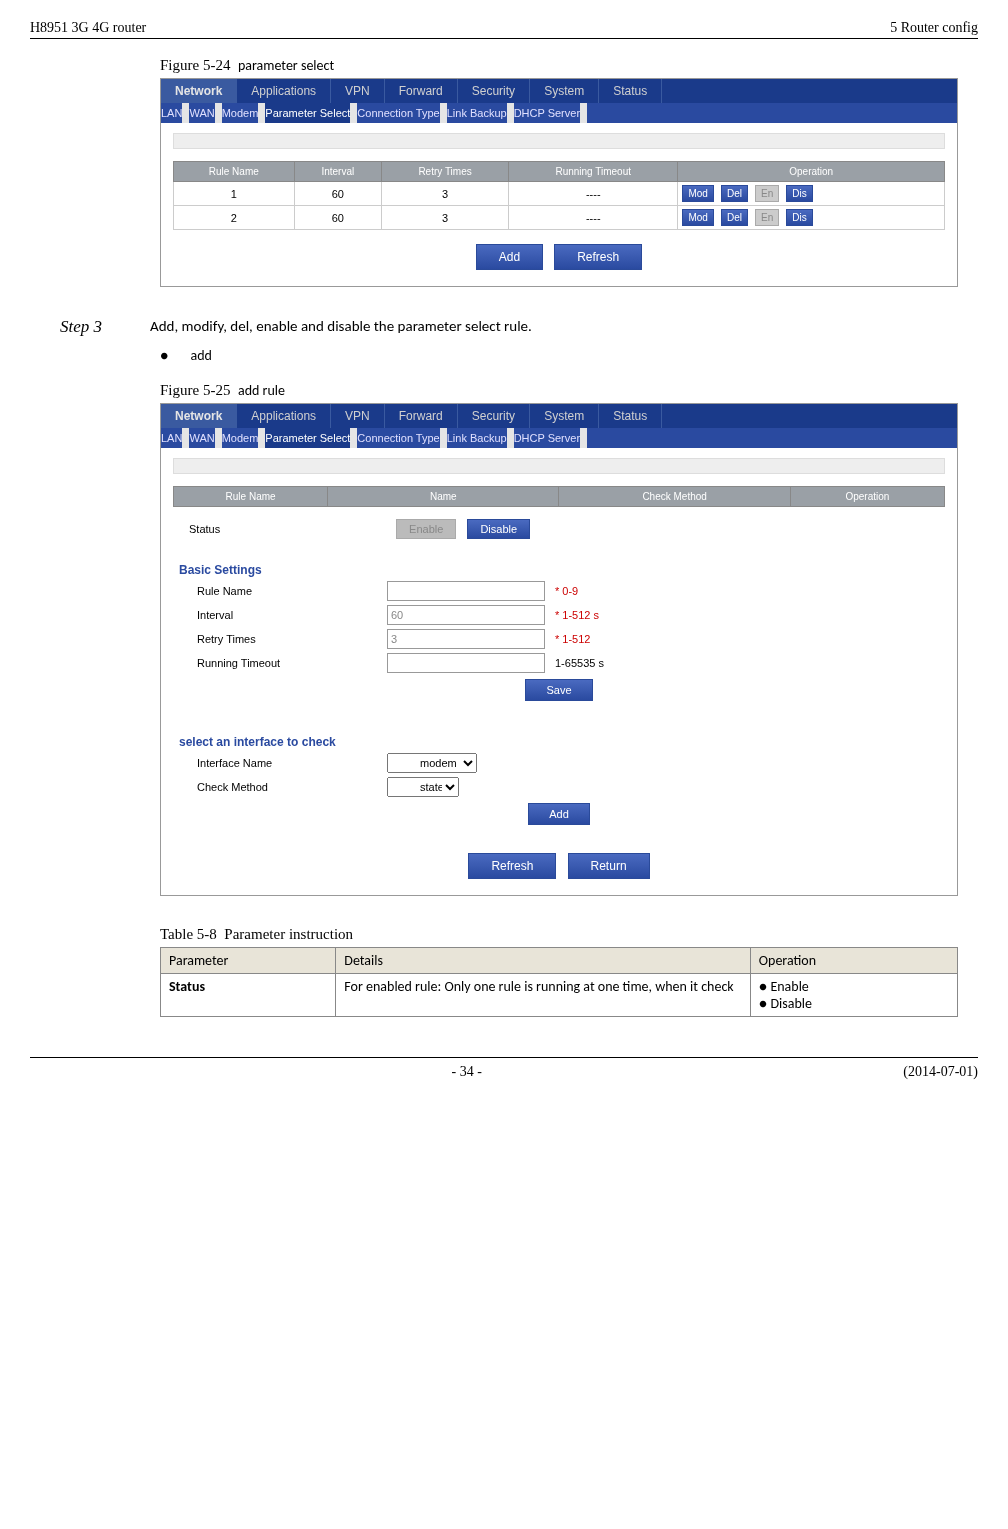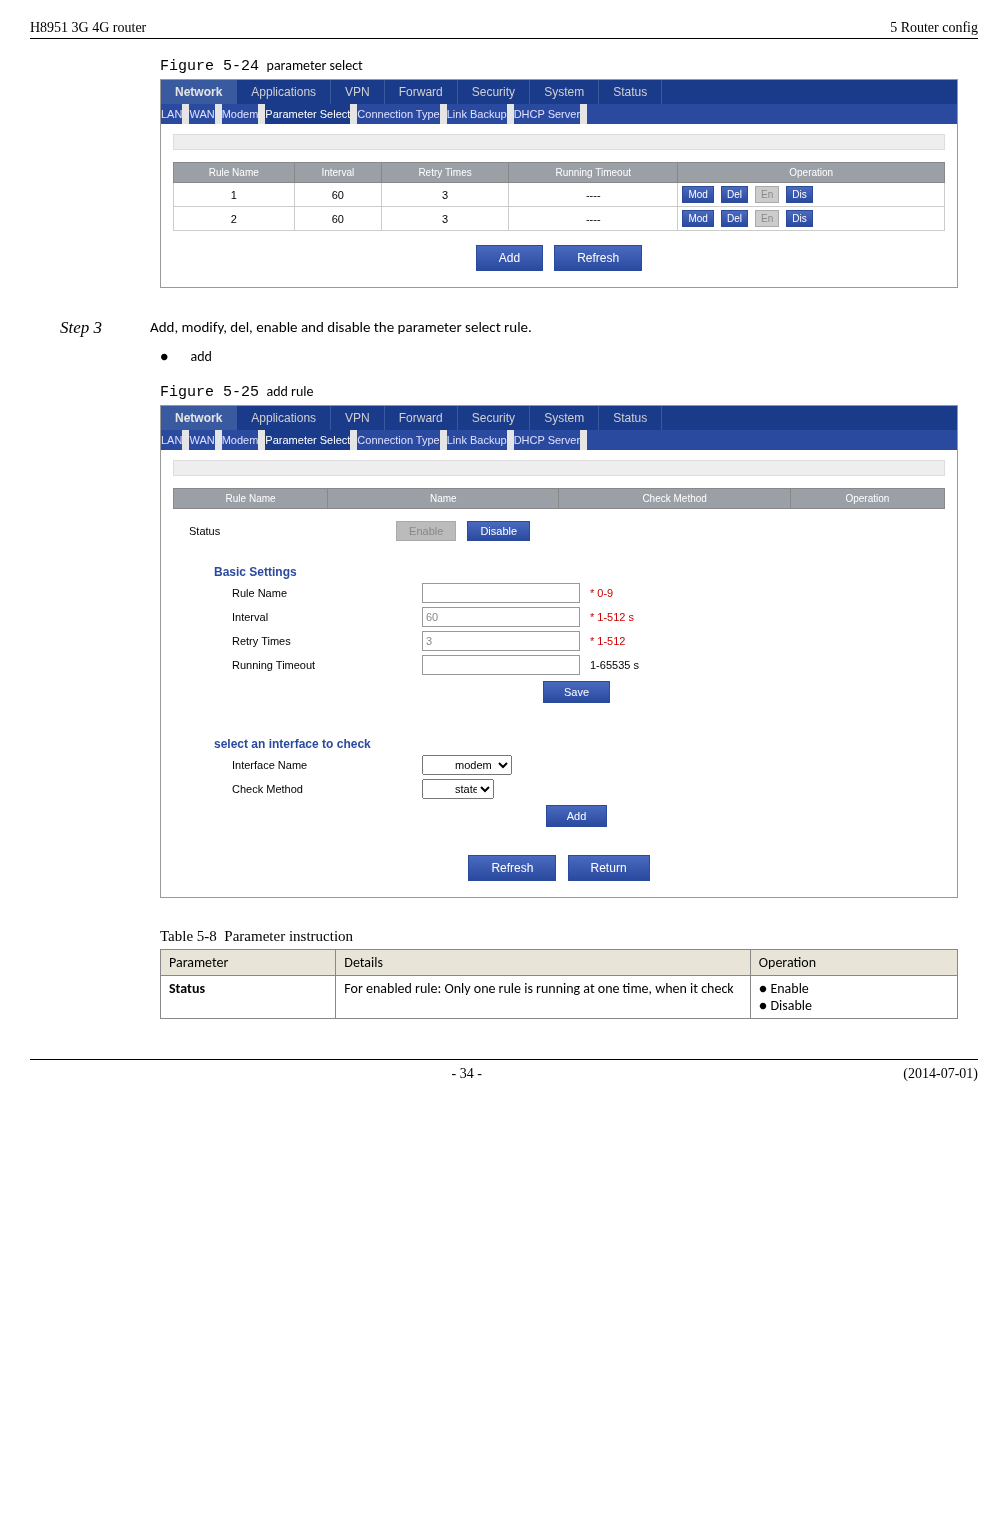--- a/index.html
+++ b/index.html
@@ -21,21 +21,21 @@
     font-size: 14px;
   }
   .content {
     margin-left: 130px;
     margin-right: 20px;
   }
   .fig-caption {
     font-size: 15px;
     margin-bottom: 4px;
   }
-  .fig-caption .fig-num { font-family: Liberation Mono, monospace; }
+  .fig-caption .fig-num { font-family: Liberation Serif, serif; }
   .fig-caption .fig-title { font-family: Calibri, Arial, sans-serif; font-size:14px; }
   .router-ui {
     border: 1px solid #999;
     background: #fff;
     margin-bottom: 30px;
   }
   .main-tabs {
     display: flex;
     background: #1a3a8a;
     font-size: 12px;
@@ -138,21 +138,21 @@
   }
   .bullet-row .dot { font-size:14px; margin-right:22px; }
   
   .hdr-table {
     border-collapse:collapse; width:100%; margin-bottom:10px; font-size:10px;
   }
   .hdr-table th{ background:#9aa0a6; color:#fff; border:1px solid #888; padding:4px 6px; font-weight:normal;}
   .status-row { margin:12px 0 18px 16px; font-size:11px; }
   .status-row .lb { display:inline-block; width:200px; }
   .fs-legend { color:#2a4aa0; font-weight:bold; font-size:12px; margin-left:6px; }
-  .fs-box { border:none; padding:6px 0 10px 0;margin-left:35px; }
+  .fs-box { border:none; padding:6px 0 10px 0; }
   .fs-row { display:flex; align-items:center; margin:4px 0 4px 24px; font-size:11px; }
   .fs-row .fl { width:190px; }
   .fs-row input[type=text]{ width:150px; height:16px; border:1px solid #999; font-size:11px; padding:1px 3px;}
   .fs-row select{ width:90px; height:20px; font-size:11px;padding-left:28px;}
   .fs-row .hint { margin-left:10px; font-size:11px;}
   .red { color:#c00; }
   .tbl-caption { font-size:15px; margin:14px 0 4px 0;}
   .param-table {
     border-collapse:collapse; width:100%; font-family: Calibri, Arial, sans-serif; font-size:14px;
   }

